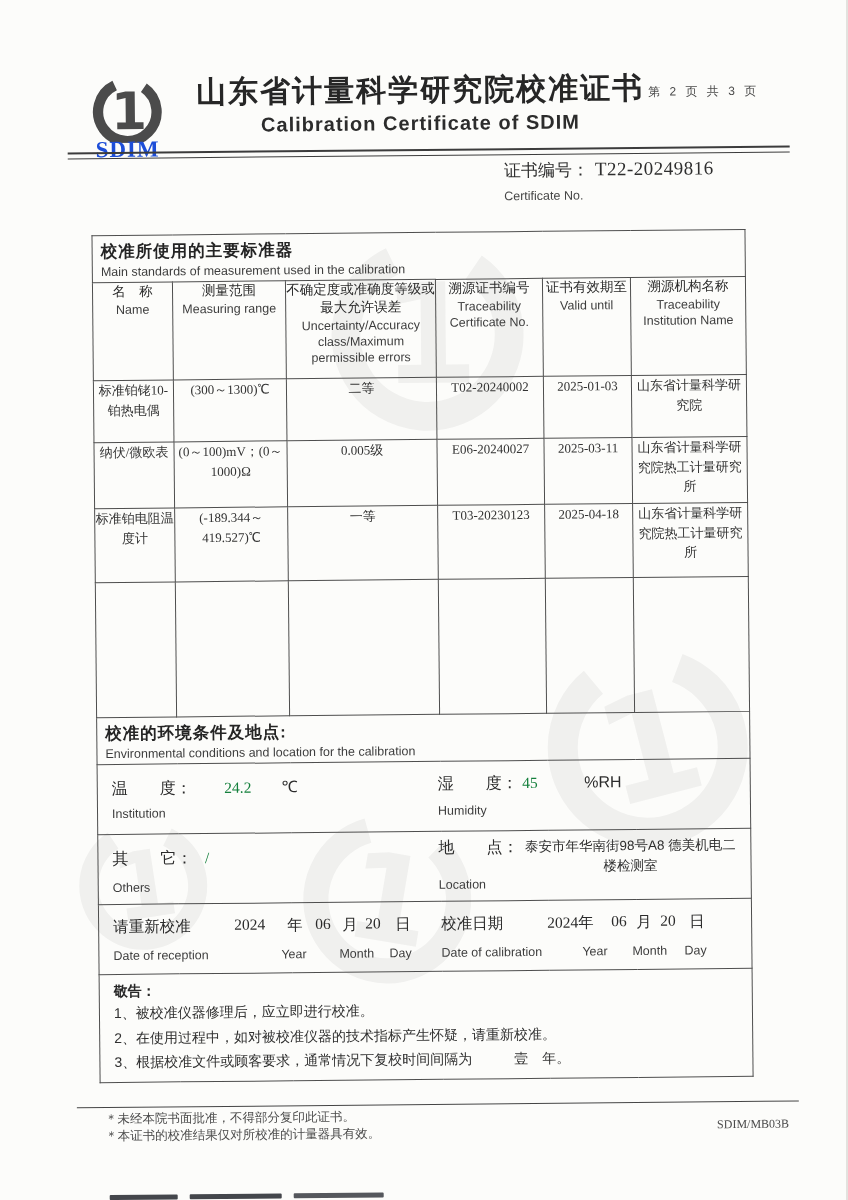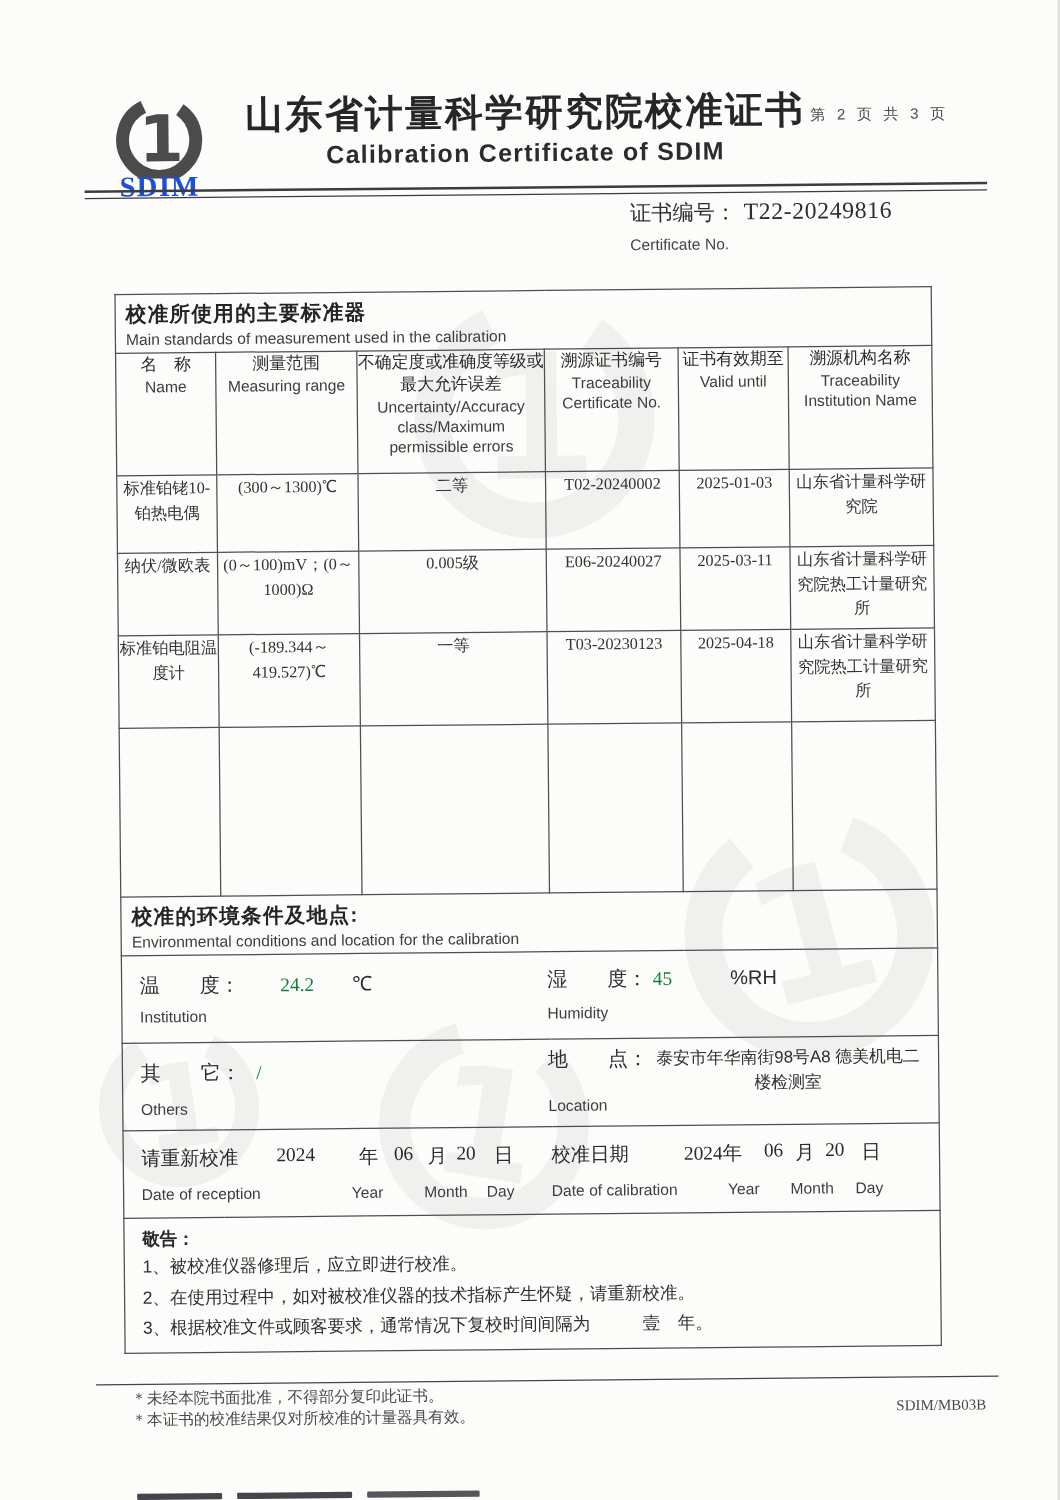--- a/index.html
+++ b/index.html
@@ -221,21 +221,21 @@
         <span style="vertical-align:top">地　　点：</span>
         <span class="locval">泰安市年华南街98号A8 德美机电二楼检测室</span>
       </span>
       <span class="envsub" style="left:340px;top:46px">Location</span>
     </td>
         </tr>
 
     <tr style="height:70px">
           <td colspan="6" class="secrow">
       <span class="dcn" style="left:14px">请重新校准</span>
-      <span class="dcn dnum" style="left:122px">2024</span>
+      <span class="dcn dnum" style="left:135px">2024</span>
       <span class="dcn" style="left:188px">年</span>
       <span class="dcn dnum" style="left:216px">06</span>
       <span class="dcn" style="left:243px">月</span>
       <span class="dcn dnum" style="left:266px">20</span>
       <span class="dcn" style="left:296px">日</span>
       <span class="dcn" style="left:342px">校准日期</span>
       <span class="dcn dnum" style="left:448px">2024年</span>
       <span class="dcn dnum" style="left:512px">06</span>
       <span class="dcn" style="left:537px">月</span>
       <span class="dcn dnum" style="left:561px">20</span>

